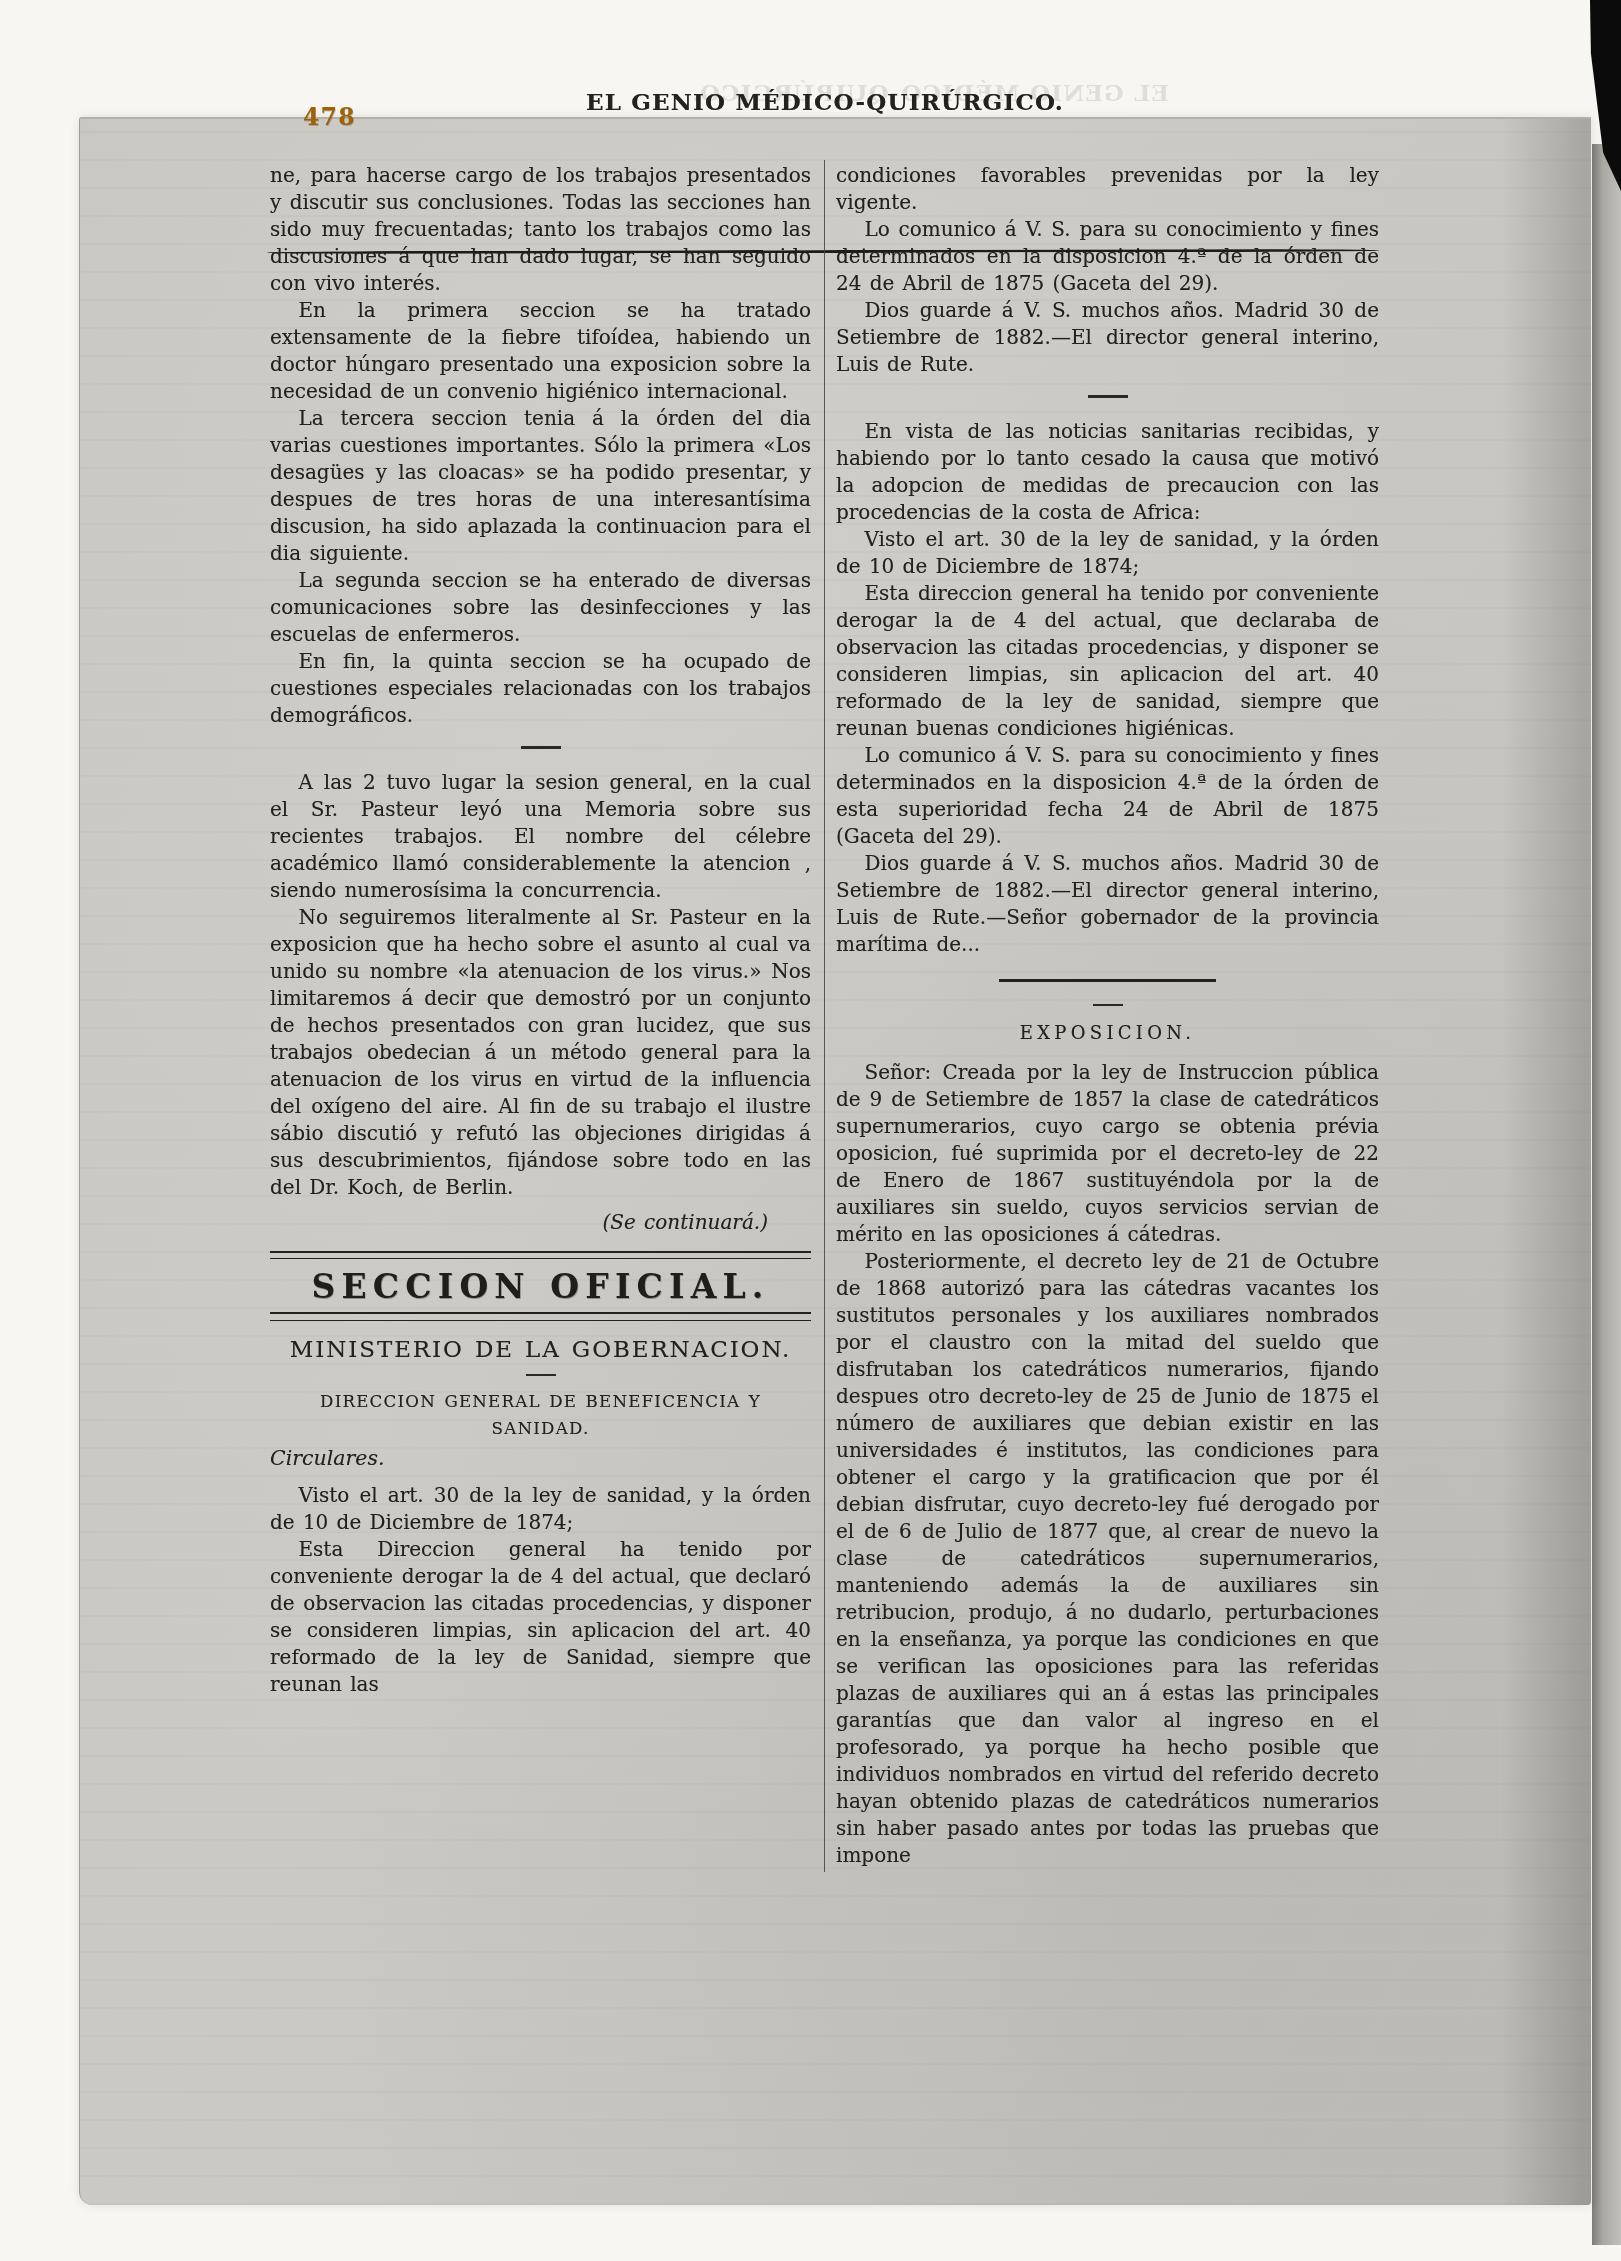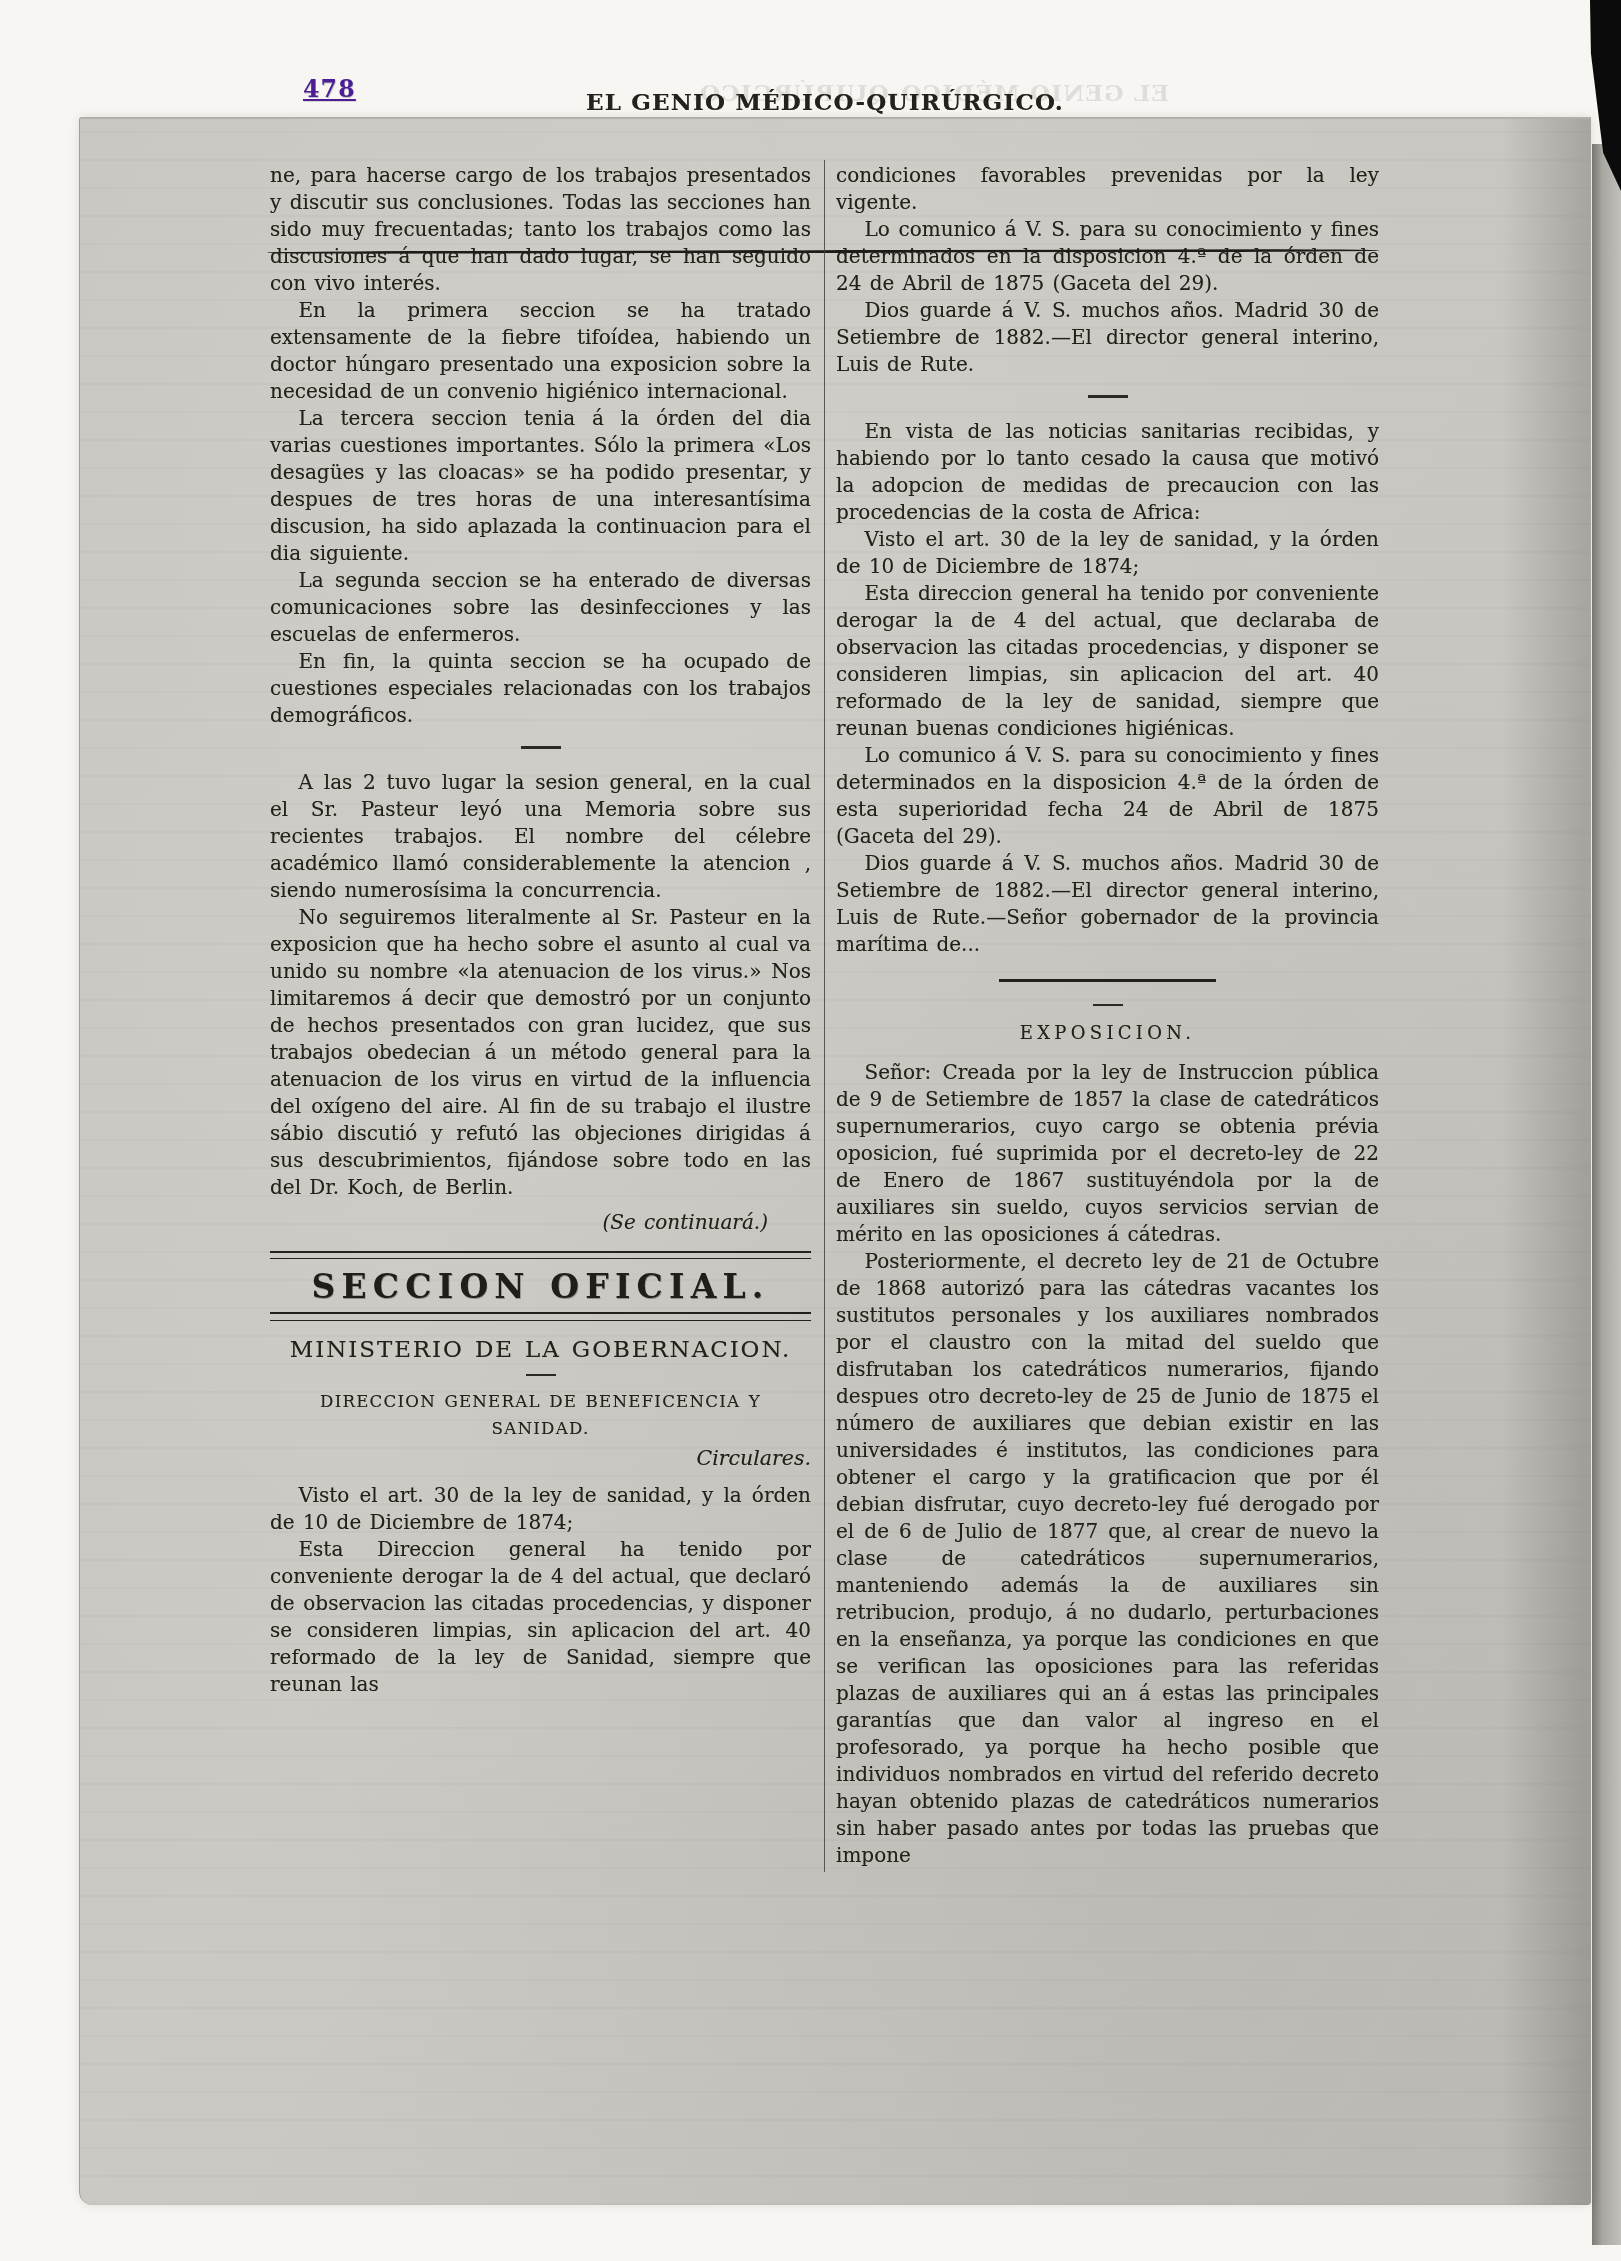--- a/index.html
+++ b/index.html
@@ -30,22 +30,22 @@
     position:absolute;left:1592px;top:144px;width:30px;height:2101px;
     background:linear-gradient(to right,#7d7b76 0,#a9a7a1 35%,#c3c1bb 100%);
   }
   .binding-wedge{
     position:absolute;left:1574px;top:0;width:47px;height:191px;background:#0b0b0b;
     clip-path:polygon(34% 0,100% 0,100% 100%,62% 80%,36% 28%);
   }
   
   .header{position:absolute;left:271px;top:73px;width:1108px;height:56px;}
   .page-number{
-    position:absolute;left:32px;top:2px;font-size:23.6px;font-weight:bold;
-    color:#4c1d95;letter-spacing:1.2px;text-shadow:0.6px 0.6px 0 rgba(40,38,30,.25);text-decoration:underline;
+    position:absolute;left:32px;top:30px;font-size:23.6px;font-weight:bold;
+    color:#a16207;letter-spacing:1.2px;text-shadow:0.6px 0.6px 0 rgba(40,38,30,.25);
   }
   .journal-title{
     position:absolute;left:0;right:0;top:15px;text-align:center;
     font-size:23px;font-weight:bold;letter-spacing:1.2px;color:#24221c;
     text-shadow:0 0 0.6px rgba(36,34,26,.5);
   }
   .journal-title-ghost{
     position:absolute;left:105px;right:-105px;top:6.2px;text-align:center;
     font-size:23px;font-weight:bold;letter-spacing:1.2px;color:#8a8880;
     opacity:.22;transform:scaleX(-1);filter:blur(0.6px);pointer-events:none;
@@ -81,21 +81,21 @@
   }
   h3.ministry{
     margin:13.6px 0 2.5px;text-align:center;font-size:23px;font-weight:normal;
     letter-spacing:1.9px;color:#232118;
   }
   h3.ministry.fomento{font-size:24px;margin:0 0 5px;}
   h4.direccion{
     margin:10px 0 2.5px;text-align:center;font-size:16.7px;font-weight:normal;
     letter-spacing:1.2px;color:#232118;
   }
-  .circulares{font-style:italic;text-align:right;font-size:20.5px;margin:2.5px 0 10px;}
+  .circulares{font-style:italic;text-align:left;font-size:20.5px;margin:2.5px 0 10px;}
   h4.exposicion{
     margin:2.5px 0 13.6px;text-align:center;font-size:18px;font-weight:normal;
     letter-spacing:4.3px;color:#232118;
   }
   .it{}
 </style>
 </head>
 <body>
 
 <div class="next-page"></div>

